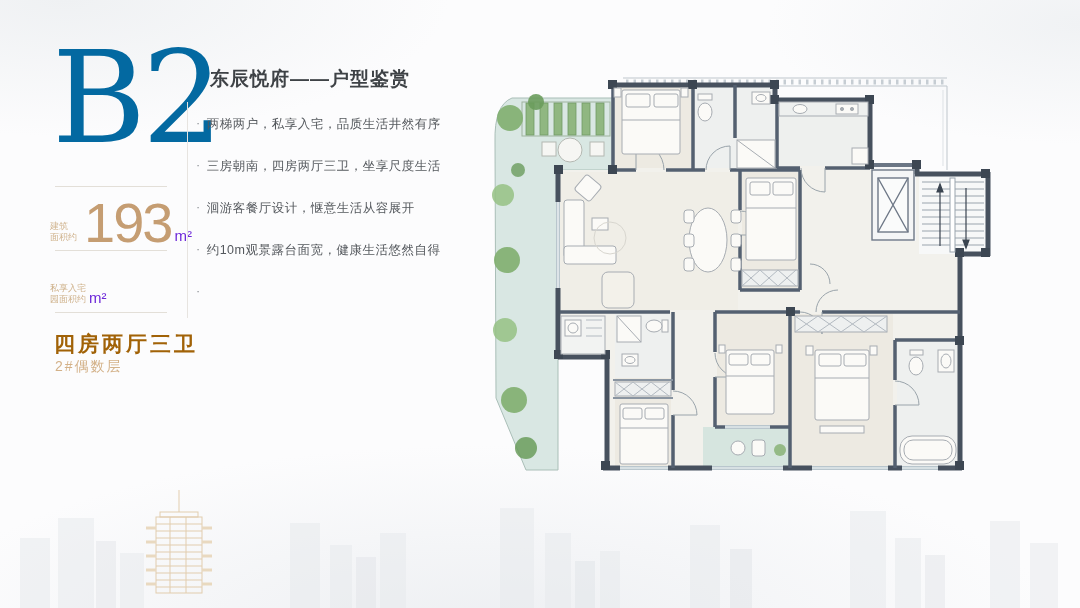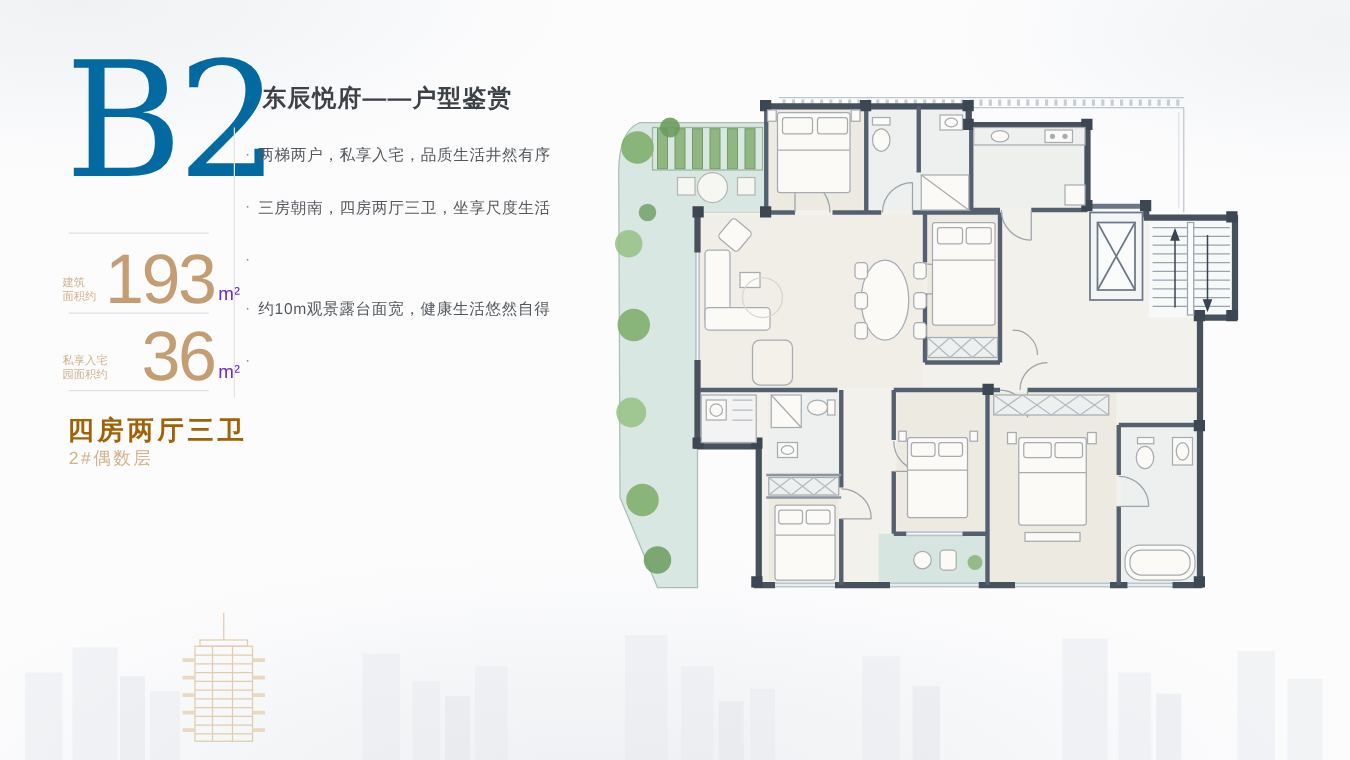--- a/index.html
+++ b/index.html
@@ -57,21 +57,20 @@
   <div class="area-unit">m²</div>
 </div>
 
 <div class="abs divider d2"></div>
 
 <div class="abs area-row row2">
   <div class="area-label">
     <span>私享入宅</span>
     <span>园面积约</span>
   </div>
-  <div class="area-value">36</div>
   <div class="area-unit">m²</div>
 </div>
 
 <div class="abs divider d3"></div>
 
 <div class="abs layout-type">四房两厅三卫</div>
 <div class="abs floor-note">2#偶数层</div>
 
 <div class="abs v-divider"></div>
 
@@ -81,20 +80,21 @@
   <li>
       <span class="mark">·</span>
       <span>两梯两户，私享入宅，品质生活井然有序</span>
     </li>
   <li>
       <span class="mark">·</span>
       <span>三房朝南，四房两厅三卫，坐享尺度生活</span>
     </li>
   <li>
       <span class="mark">·</span>
+      <span>洄游客餐厅设计，惬意生活从容展开</span>
     </li>
   <li>
       <span class="mark">·</span>
       <span>约10m观景露台面宽，健康生活悠然自得</span>
     </li>
   <li>
       <span class="mark">·</span>
     </li>
 </ul>
 

